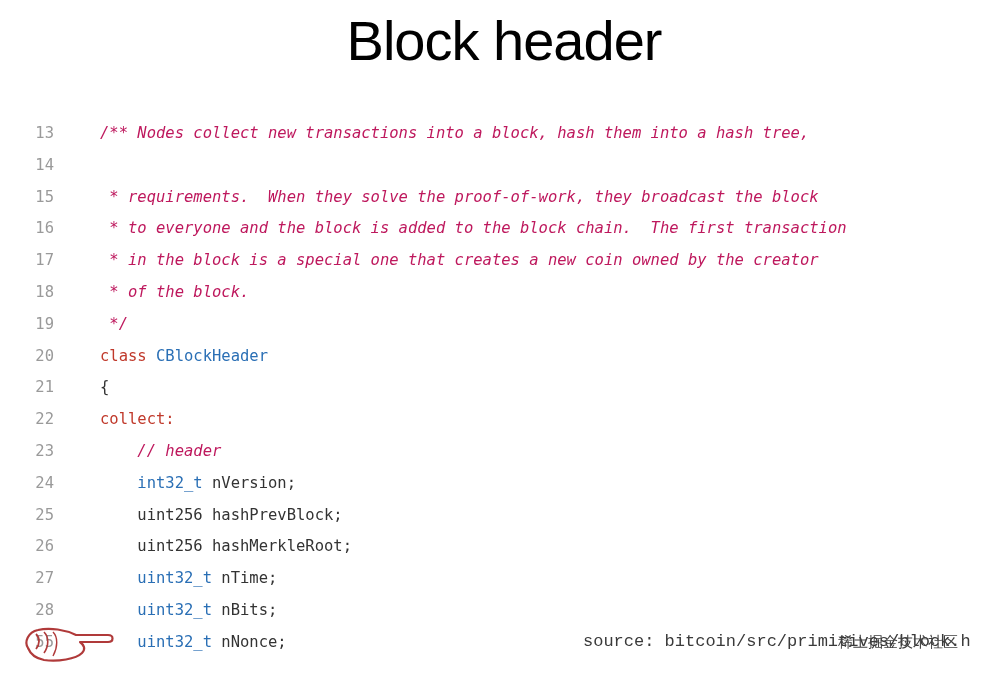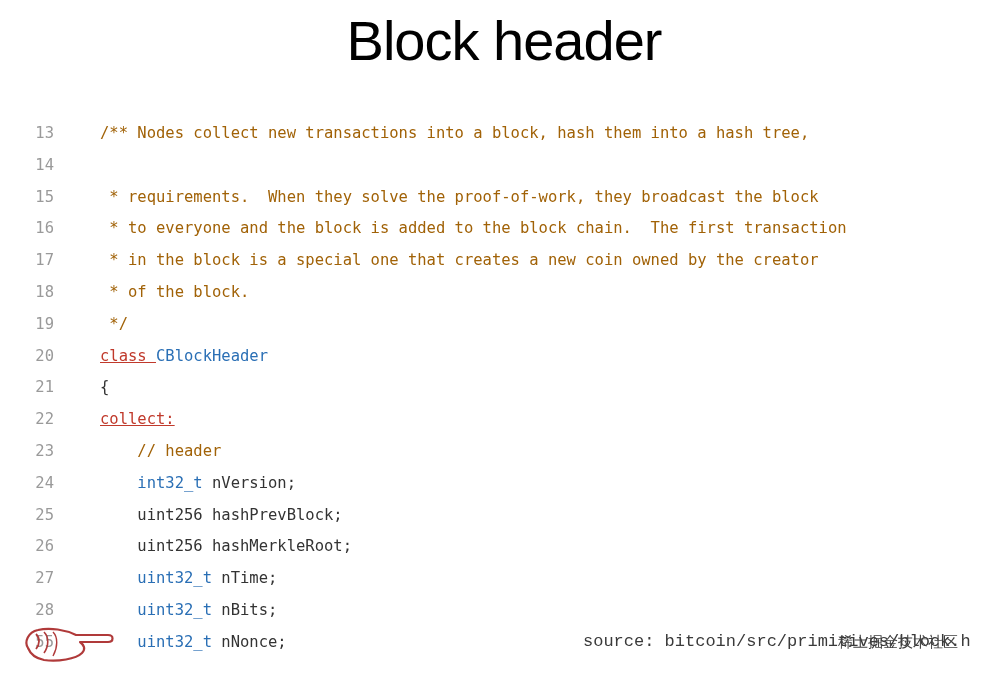--- a/index.html
+++ b/index.html
@@ -55,22 +55,22 @@
     color: #9a9a9a;
     font-size: 15.5px;
     padding-right: 18px;
     box-sizing: border-box;
     user-select: none;
   }
   .code-text {
     white-space: pre;
     color: #333333;
   }
-  .c-comment { color: #a16207; }
-  .c-keyword { color: #c0392b; text-decoration: underline; }
+  .c-comment { color: #be185d; font-style: italic; }
+  .c-keyword { color: #c0392b; }
   .c-class   { color: #2a6fb5; }
   .c-type    { color: #2a6fb5; }
   .c-plain   { color: #333333; }
 
   .source-note {
     position: absolute;
     left: 583px;
     top: 632px;
     font-size: 17px;
     color: #3a3a3a;

